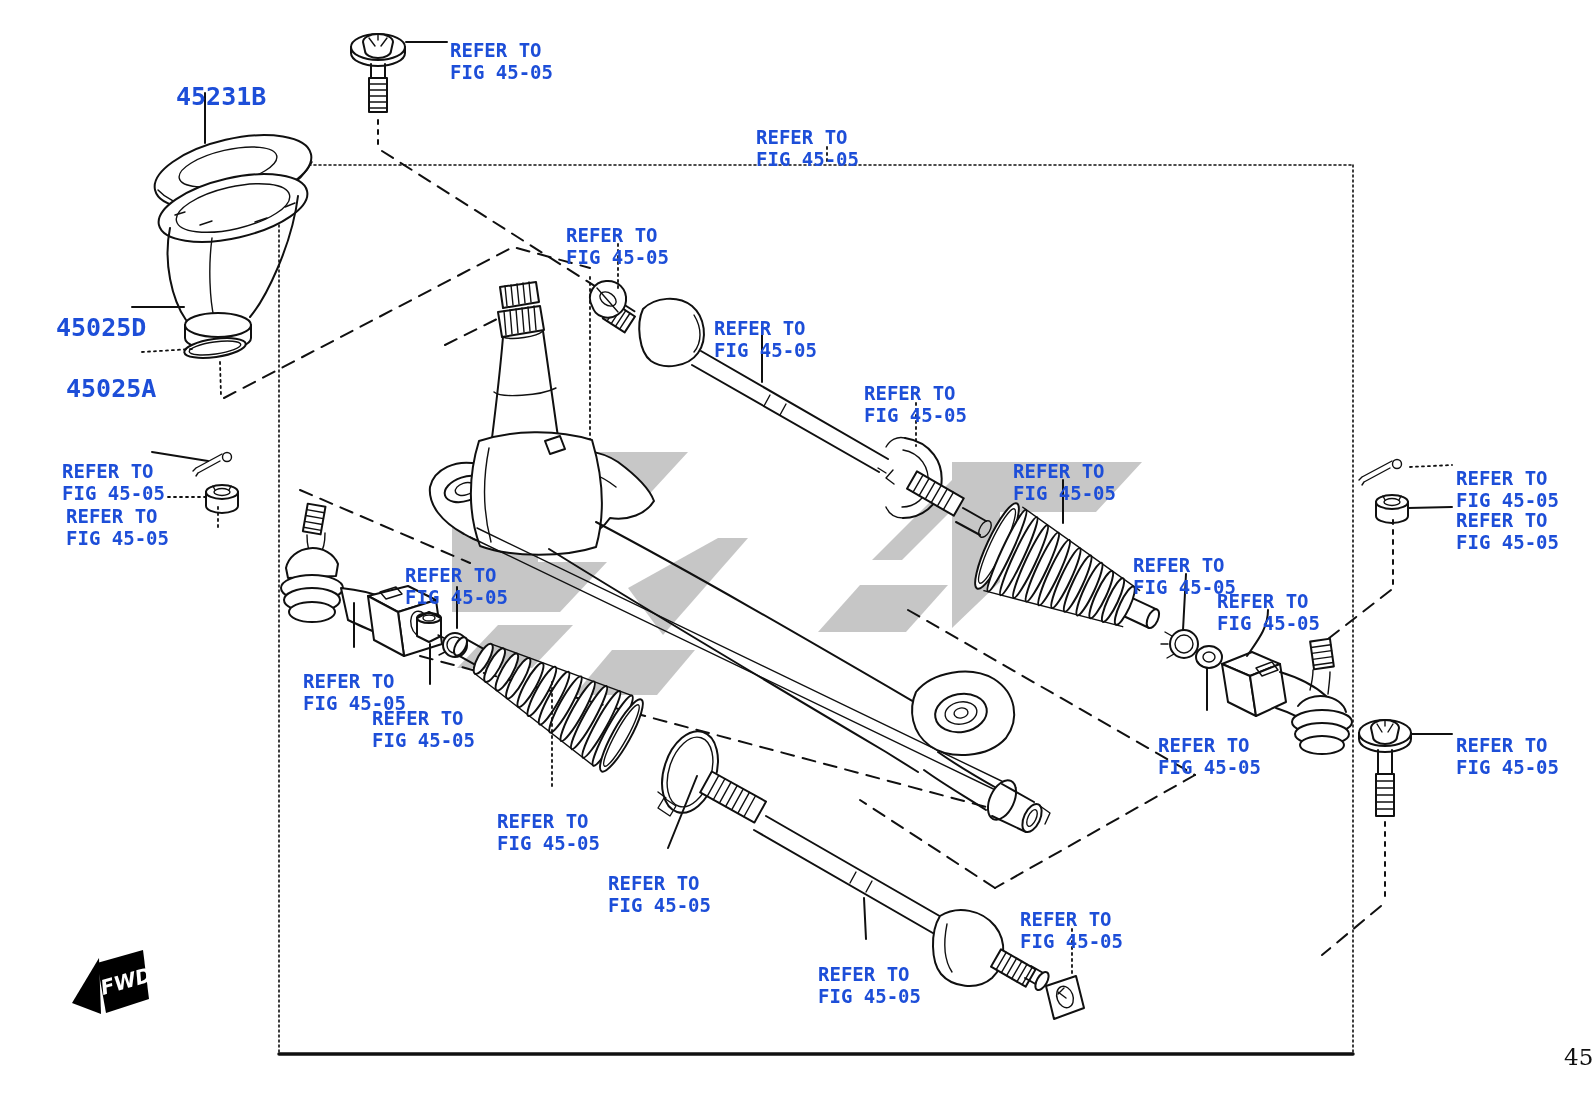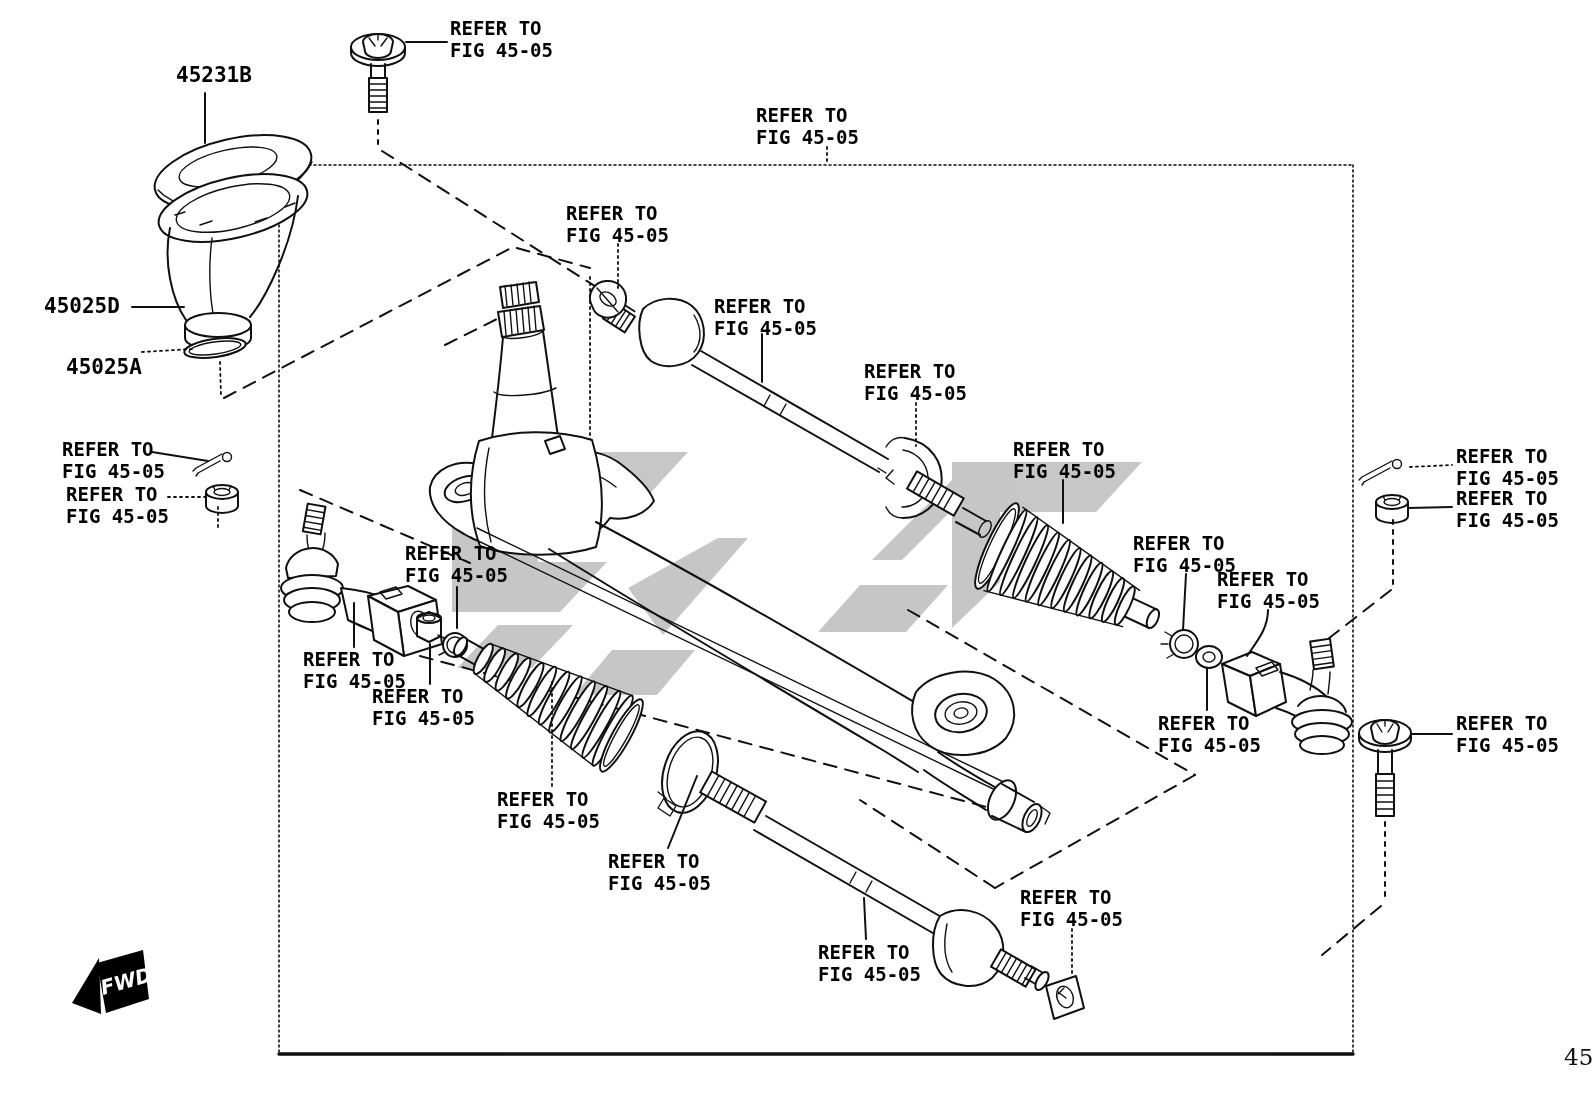--- a/index.html
+++ b/index.html
@@ -10,24 +10,24 @@
       stroke:#101010;stroke-width:2;fill:none;stroke-linecap:round;stroke-linejoin:round;}
   .wfill{fill:#ffffff;}
   .blk{fill:#000;stroke:none;}
   .wm{fill:#a9a9a9;stroke:none;}
   .thin{stroke-width:1.4;}
   .dash{stroke-dasharray:13 9;}
   .dashs{stroke-dasharray:4 6;}
   .dot{stroke-dasharray:2 4;stroke-width:1.8;}
   .bord{stroke-dasharray:2 3;stroke-width:1.6;}
   .solidb{stroke-width:3.5;}
-  .lbl{position:absolute;font:700 19px/22px "DejaVu Sans Mono",monospace;color:#000000;
-       white-space:pre;letter-spacing:0px;}
+  .lbl{position:absolute;font:700 19px/22px "DejaVu Sans Mono",monospace;color:#1d4ed8;
+       white-space:pre;letter-spacing:0px;margin-top:22px;}
   .ln{display:block;}
-  .pn{font-size:21px;}
+  .pn{font-size:25px;}
   .fig{position:absolute;font:400 23px "DejaVu Serif",serif;color:#101010;}
   .fwdtxt{font:italic 700 20px "DejaVu Sans",sans-serif;fill:#fff;stroke:none;}
 </style>
 </head>
 <body>
 
 <div class="stage">
 <svg width="1592" height="1099" viewBox="0 0 1592 1099">
 
   <g opacity="0.65">
@@ -350,21 +350,21 @@
   </g>
 
   <g>
     <path class="blk" d="M97,963 L143,950 L149,999 L106,1013 Z"></path>
     <path class="blk" d="M72,1003 L99,958 L101,1014 Z"></path>
     <text class="fwdtxt" x="103" y="995" transform="rotate(-16 103 995)">FWD</text>
   </g>
 </svg>
 
 <div class="lbl pn" style="left:176px;top:64px">45231B</div>
-<div class="lbl pn" style="left:44px;top:295px">45025D</div>
+<div class="lbl pn" style="left:56px;top:295px">45025D</div>
 <div class="lbl pn" style="left:66px;top:356px">45025A</div>
 
 <div class="lbl" style="left:450px;top:17px"><span class="ln">REFER TO</span><span class="ln">FIG 45-05</span></div>
 <div class="lbl" style="left:756px;top:104px"><span class="ln">REFER TO</span><span class="ln">FIG 45-05</span></div>
 <div class="lbl" style="left:566px;top:202px"><span class="ln">REFER TO</span><span class="ln">FIG 45-05</span></div>
 <div class="lbl" style="left:714px;top:295px"><span class="ln">REFER TO</span><span class="ln">FIG 45-05</span></div>
 <div class="lbl" style="left:864px;top:360px"><span class="ln">REFER TO</span><span class="ln">FIG 45-05</span></div>
 <div class="lbl" style="left:1013px;top:438px"><span class="ln">REFER TO</span><span class="ln">FIG 45-05</span></div>
 <div class="lbl" style="left:62px;top:438px"><span class="ln">REFER TO</span><span class="ln">FIG 45-05</span></div>
 <div class="lbl" style="left:66px;top:483px"><span class="ln">REFER TO</span><span class="ln">FIG 45-05</span></div>

